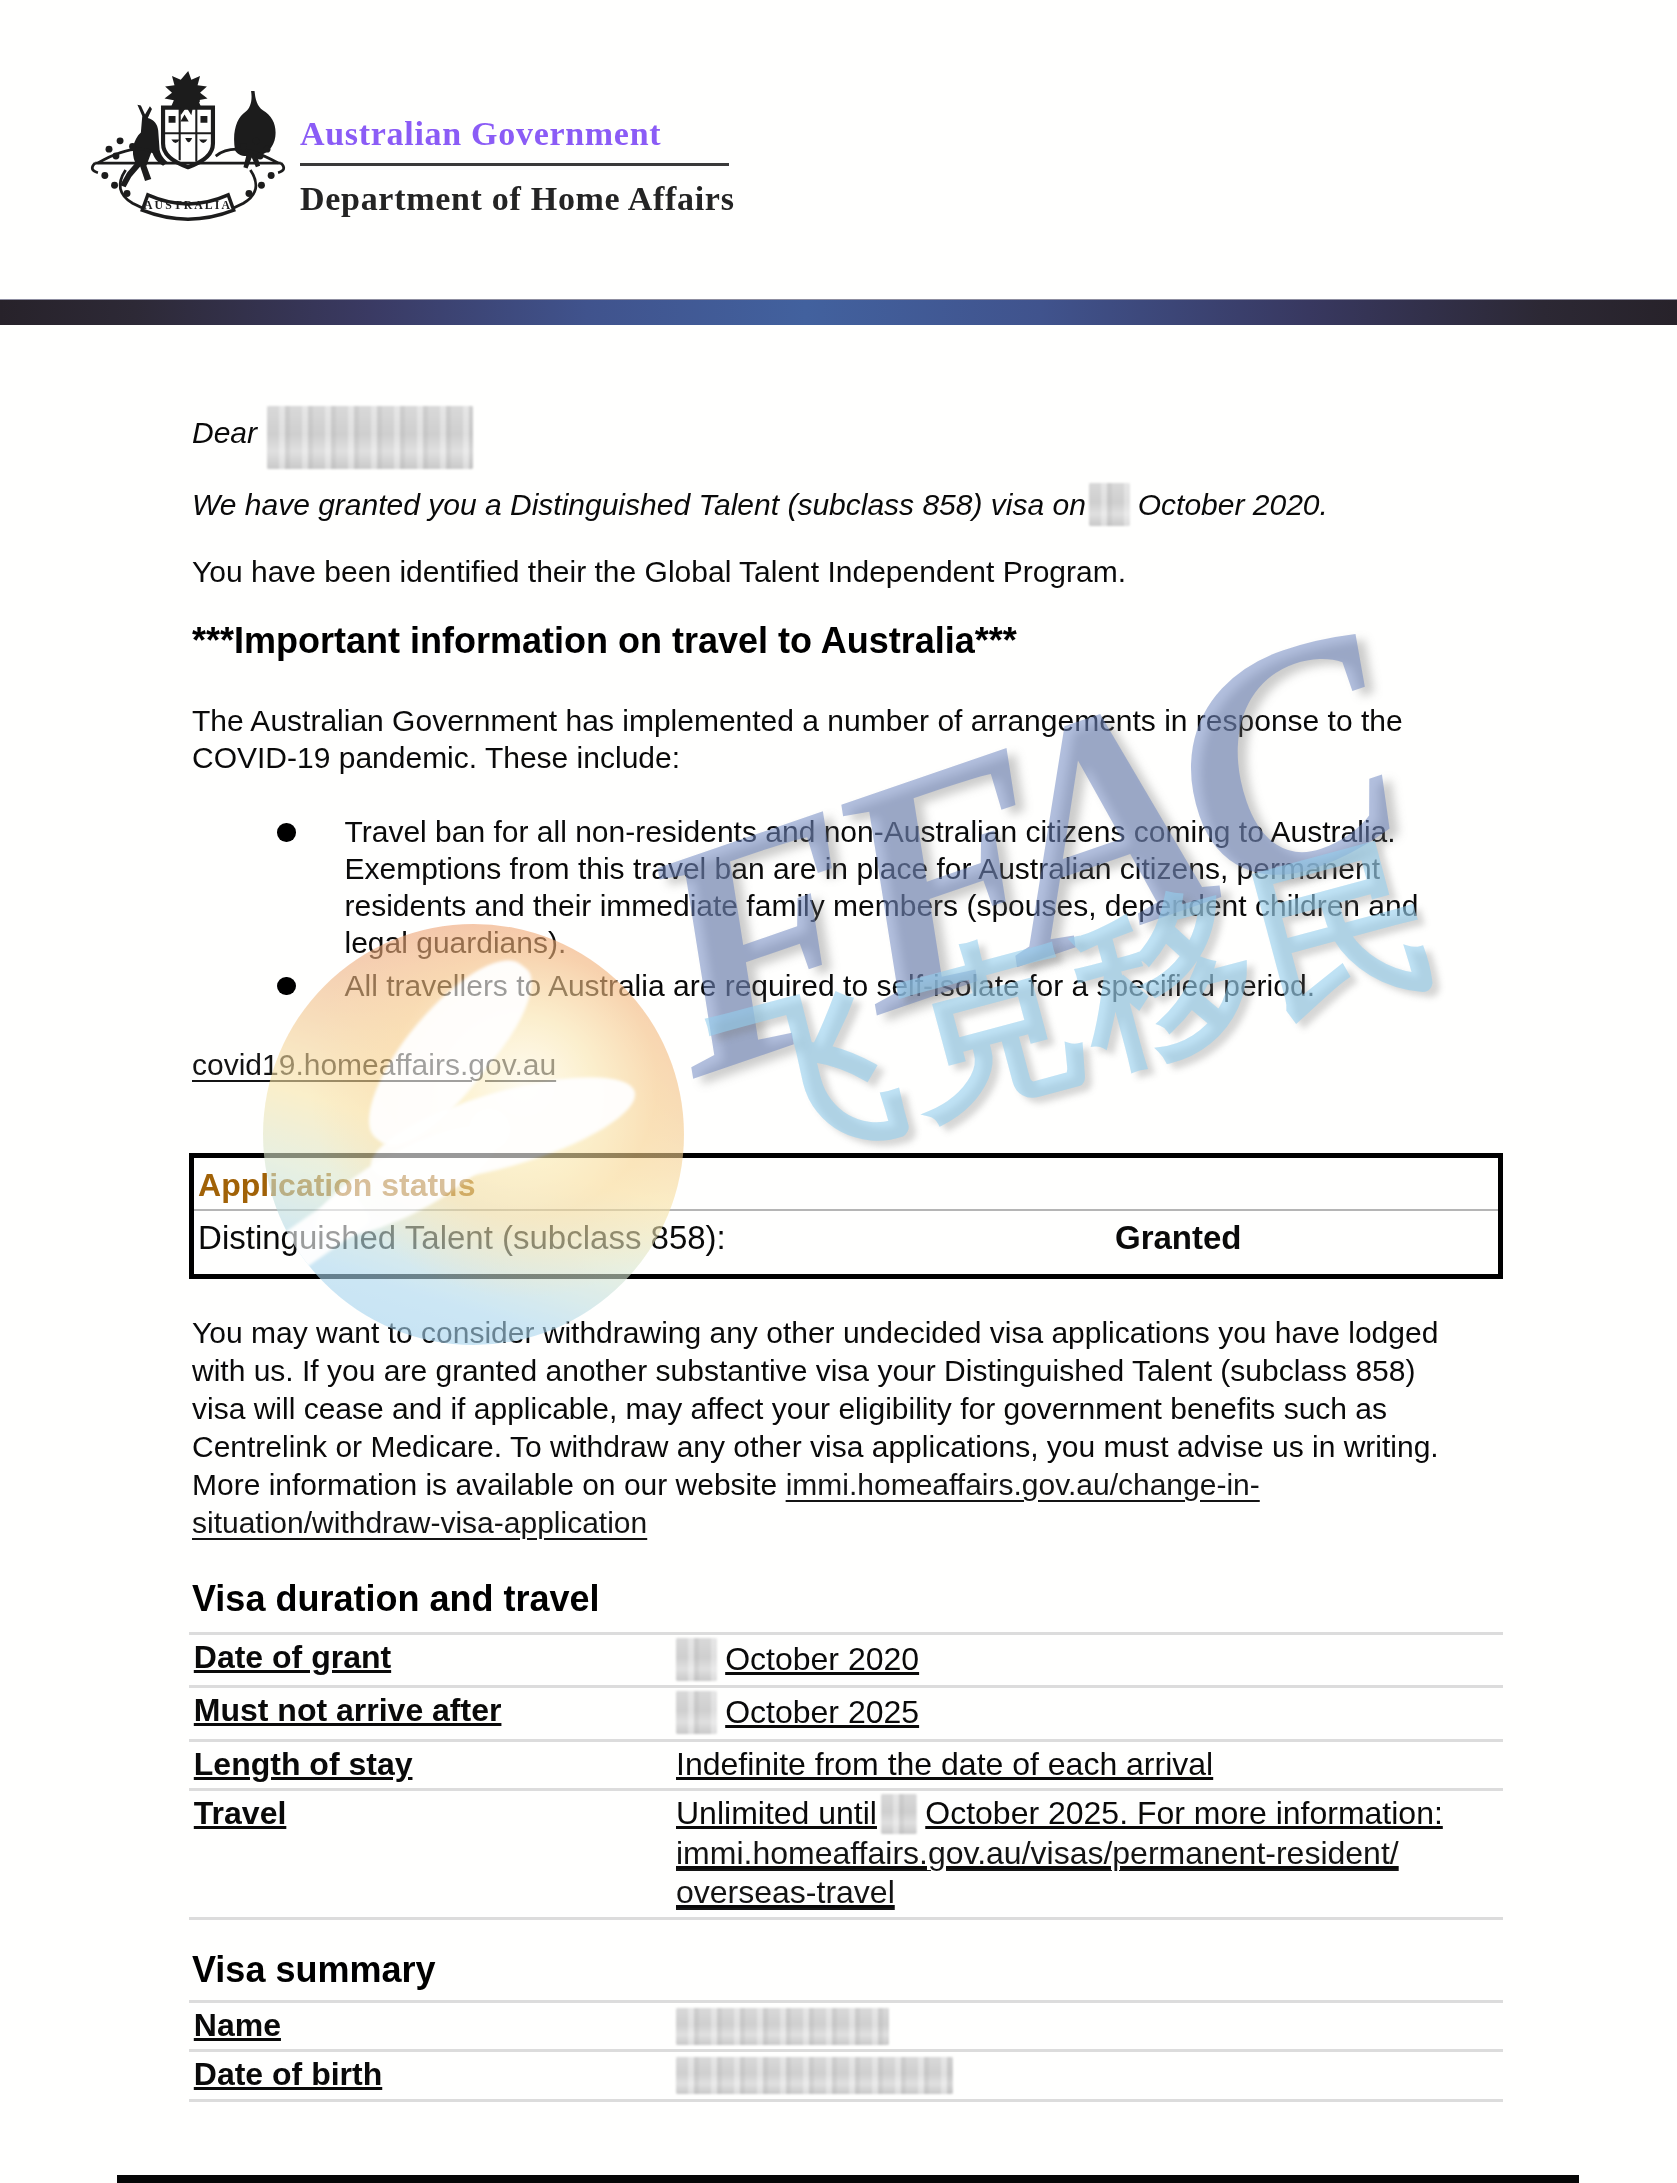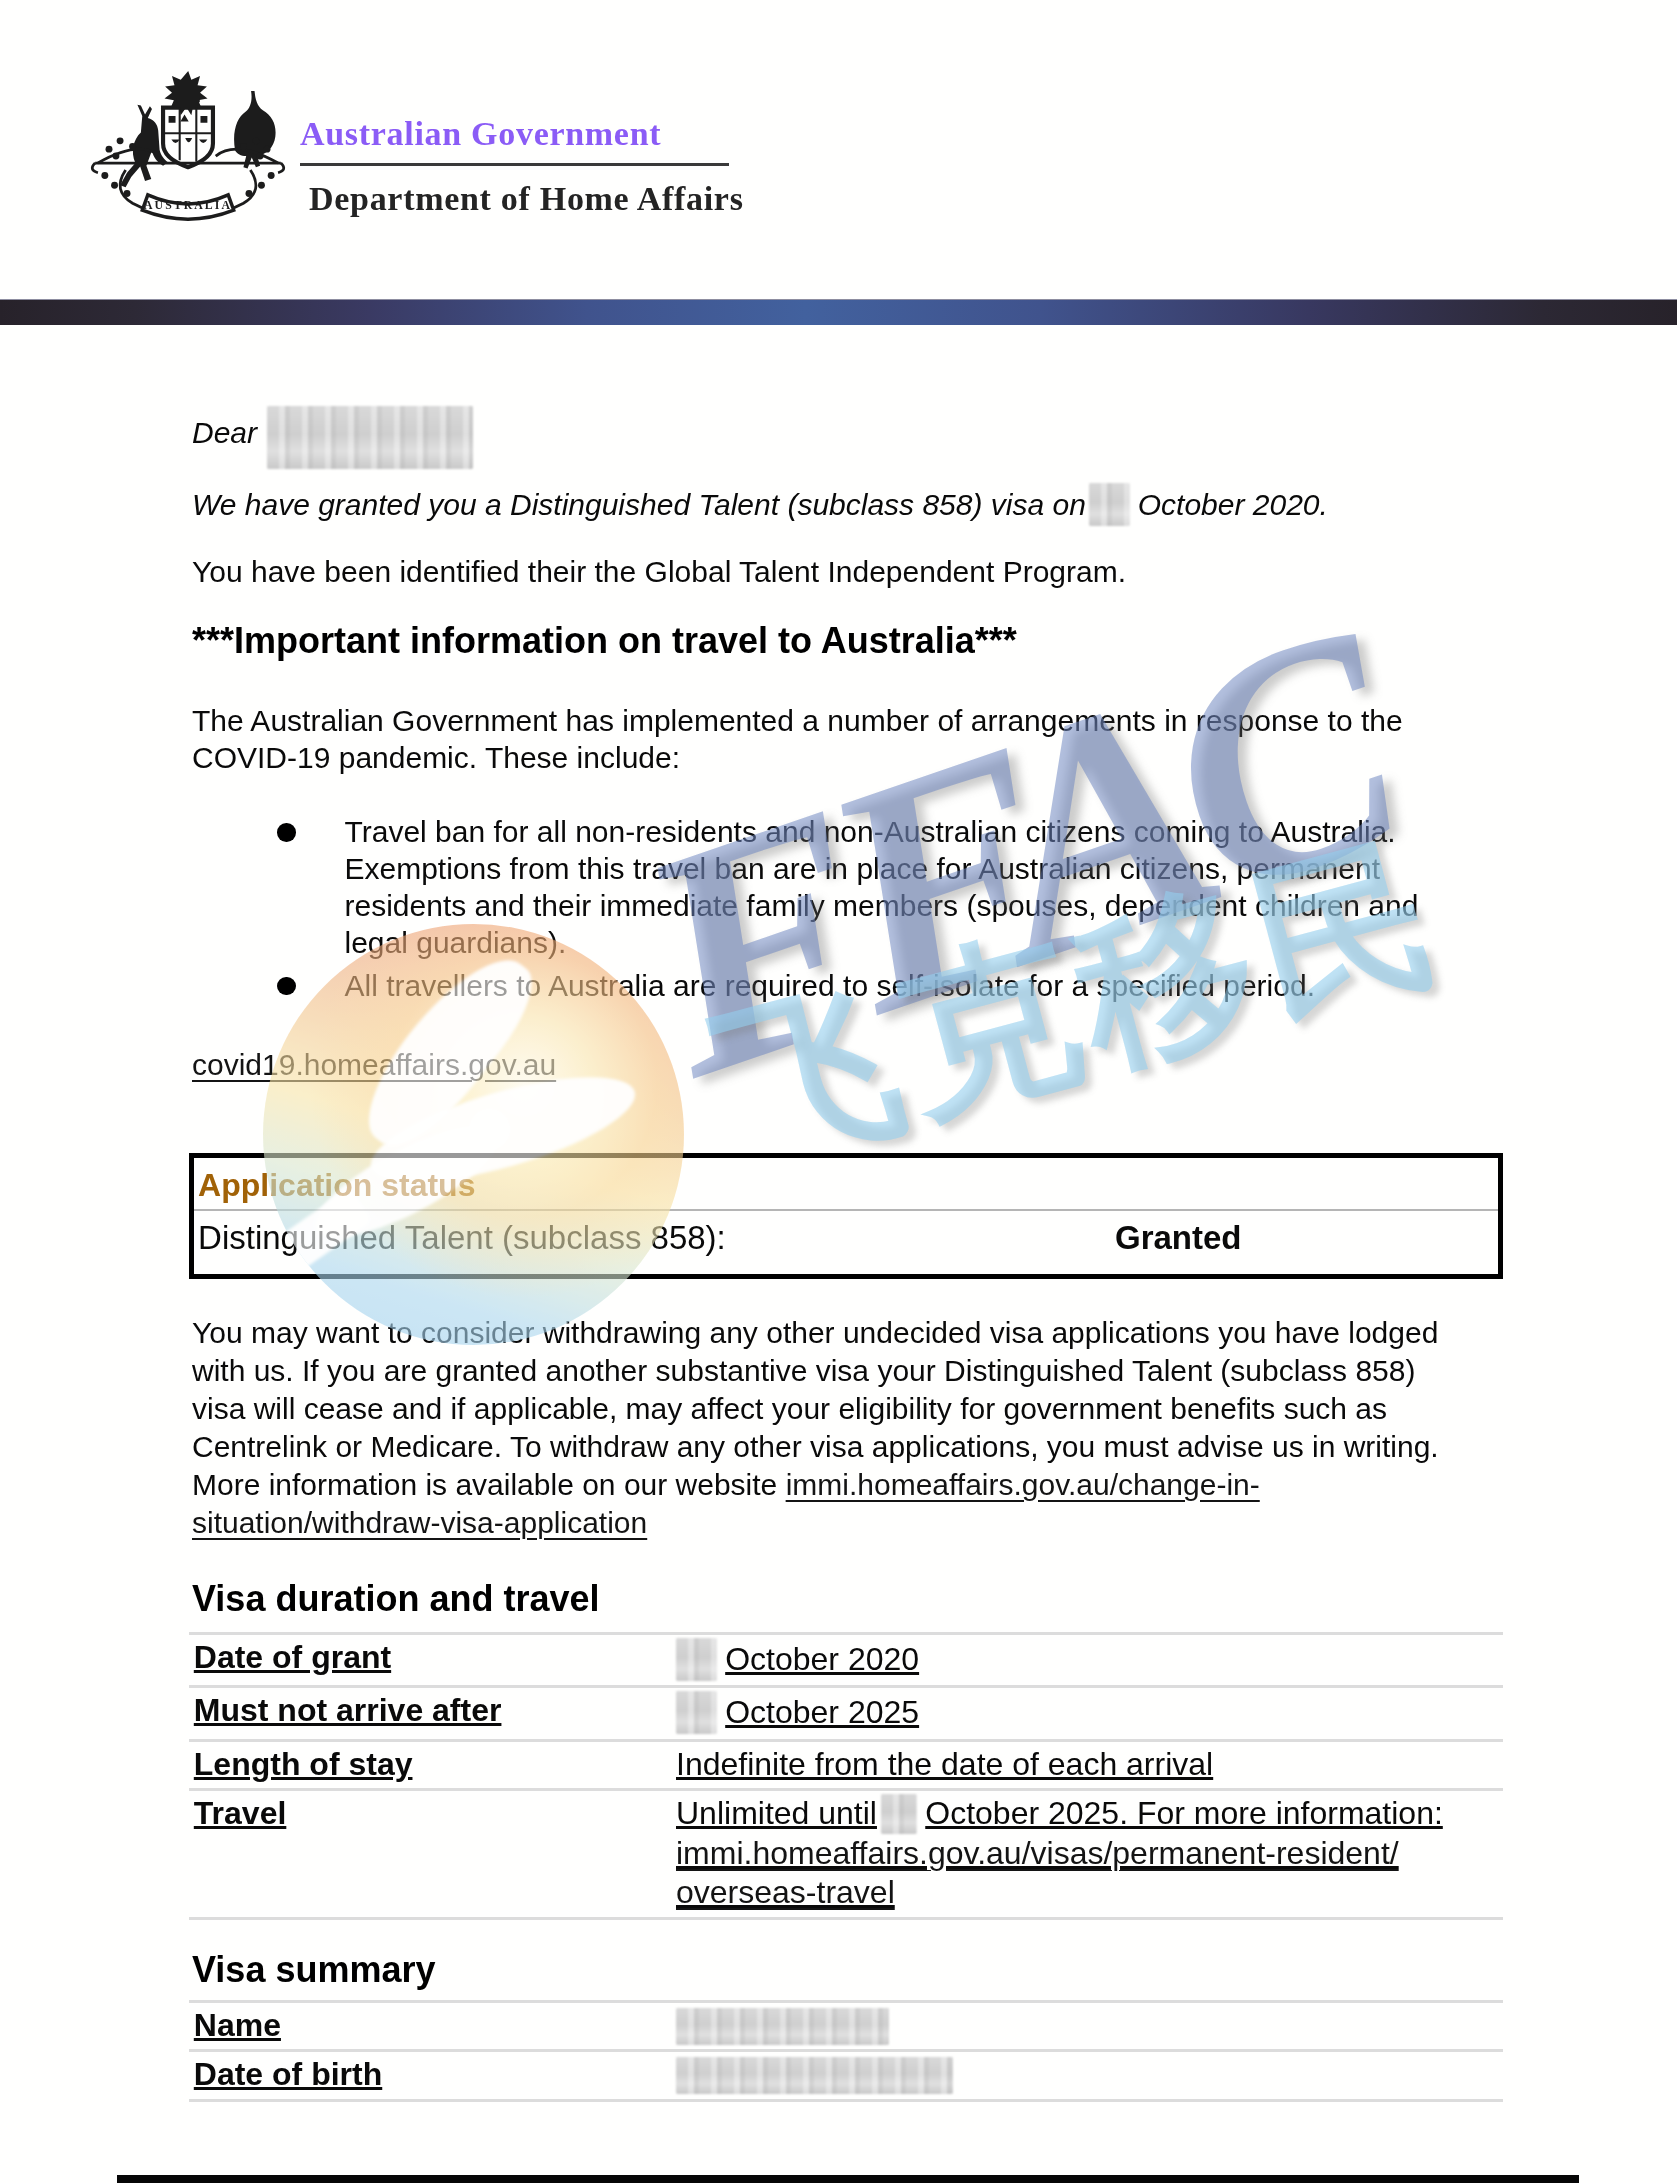--- a/index.html
+++ b/index.html
@@ -5,21 +5,21 @@
   html,body{margin:0;padding:0;background:#ffffff;}
   .page{position:relative;width:1678px;height:2183px;background:#fffffe;overflow:hidden;
         font-family:"Liberation Sans",sans-serif;color:#0a0a0a;}
 
   
   .arms{position:absolute;left:84px;top:66px;width:208px;height:158px;}
   .gov1{position:absolute;left:300px;top:115px;font-family:"Liberation Serif",serif;
         font-weight:bold;font-size:34px;color:#8b5cf6;letter-spacing:0.7px;}
   .gov-divider{position:absolute;left:300px;top:163px;width:429px;height:2.7px;background:#3a3a3a;}
   .gov2{position:absolute;left:300px;top:180px;font-family:"Liberation Serif",serif;
-        font-weight:bold;font-size:34px;color:#242424;letter-spacing:0.7px;margin-left:9px;}
+        font-weight:bold;font-size:34px;color:#242424;letter-spacing:0.7px;}
   .top-bar{position:absolute;left:0;top:299px;width:1678px;height:25px;
      background:linear-gradient(90deg,#27222a 0%,#2d2936 8%,#3a3a63 22%,#40538d 35%,
         #42619e 48%,#40538d 62%,#383860 78%,#2c2834 92%,#27222a 100%);
      border-top:1.4px solid #8d8da0;}
 
   
   .para{position:absolute;left:192px;width:1282px;font-size:30px;line-height:37px;color:#0a0a0a;}
   .nowrap{white-space:nowrap;font-style:italic;}
   .h2{position:absolute;left:192px;font-weight:bold;color:#000;}
   .h2.imp{font-size:36px;}

